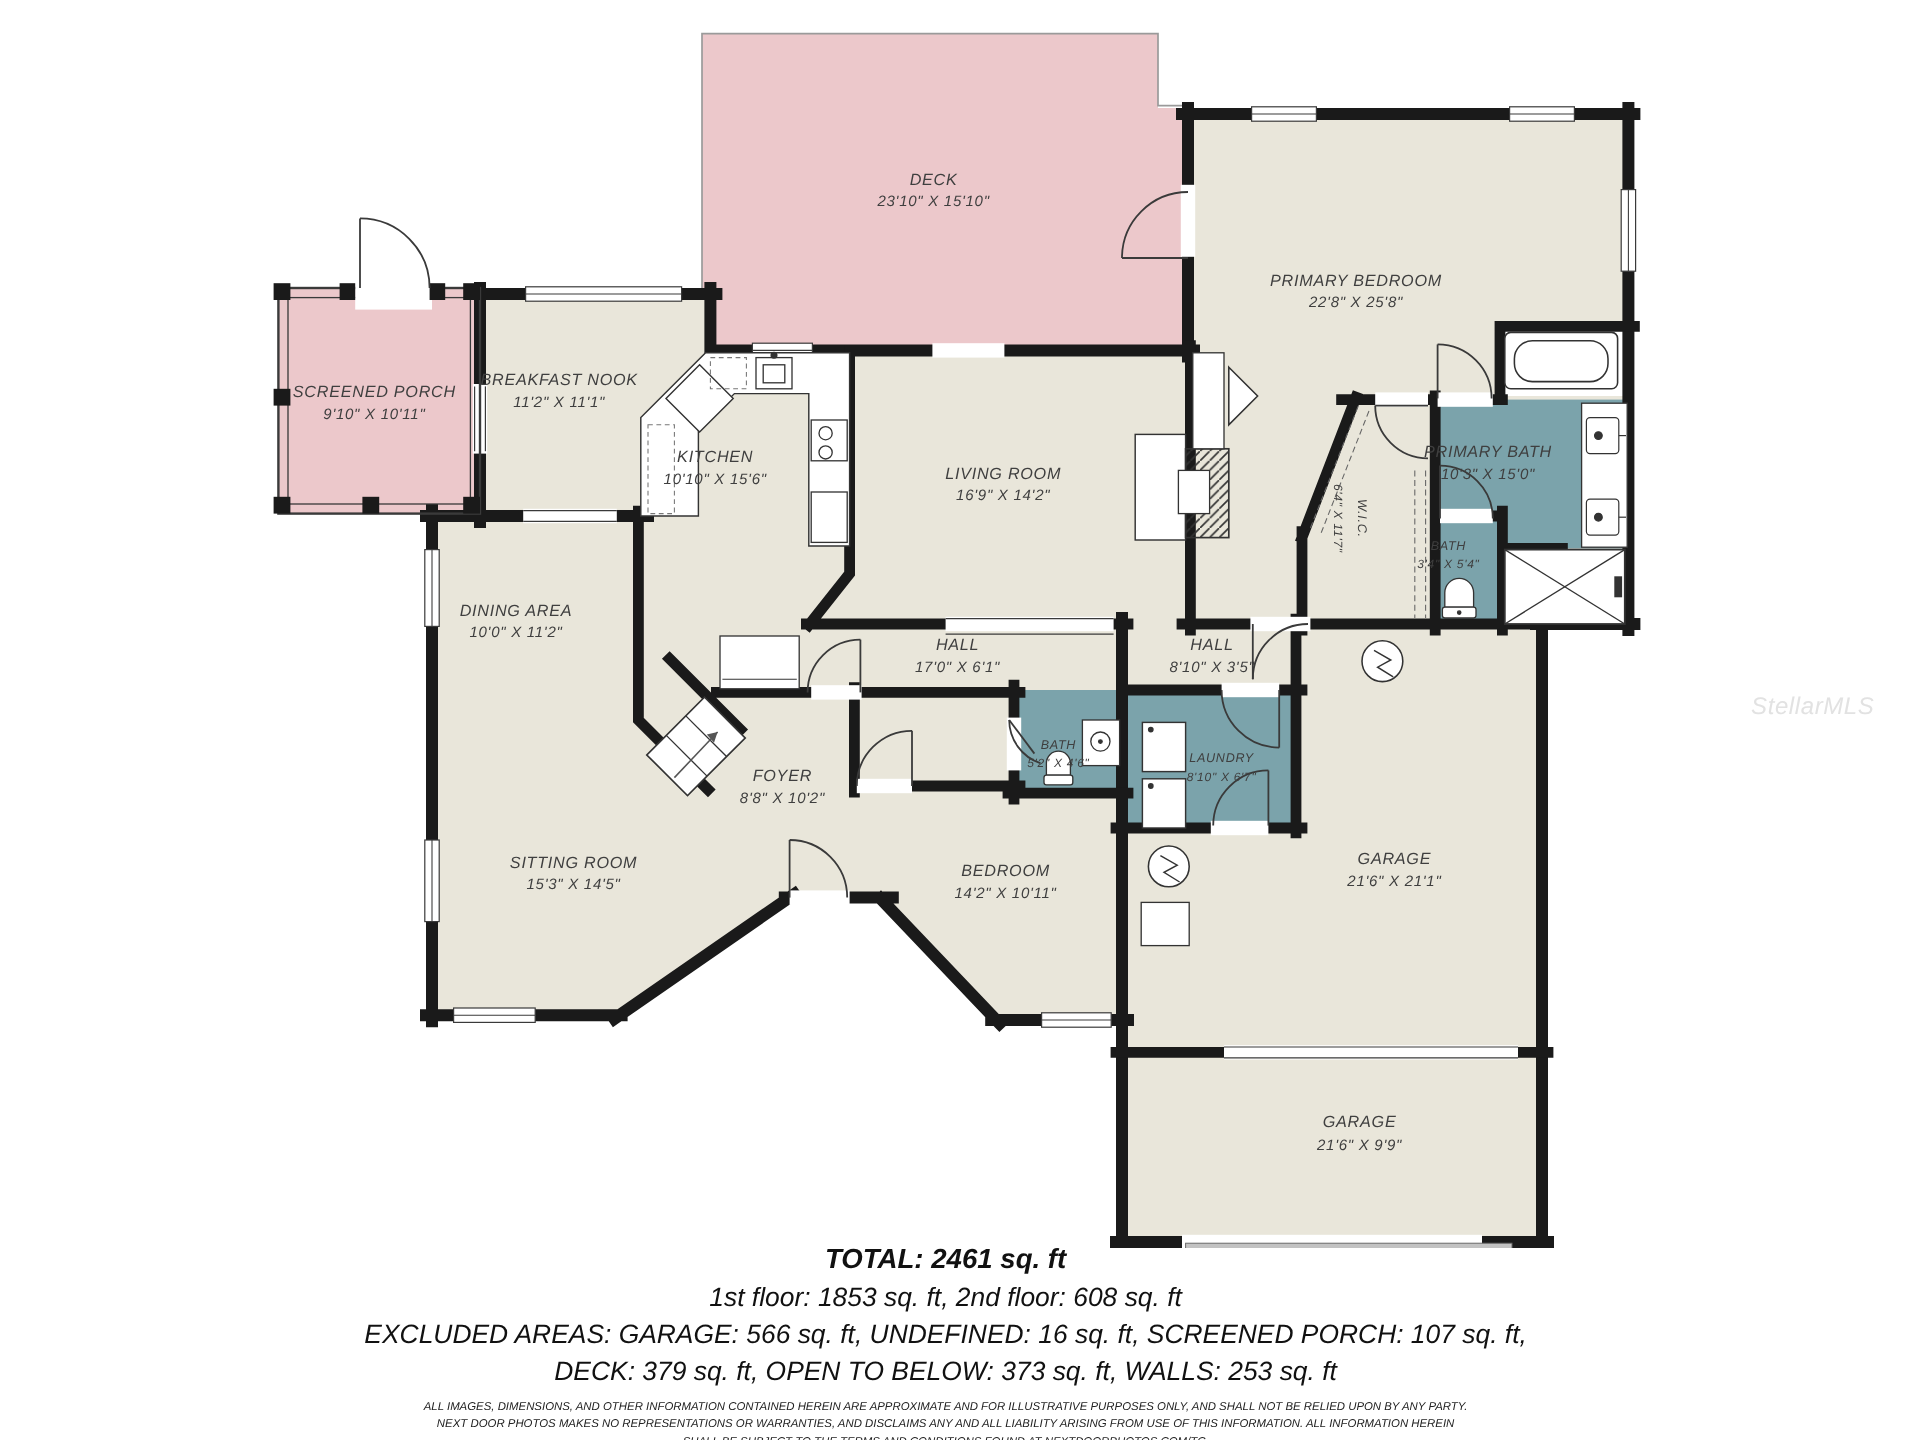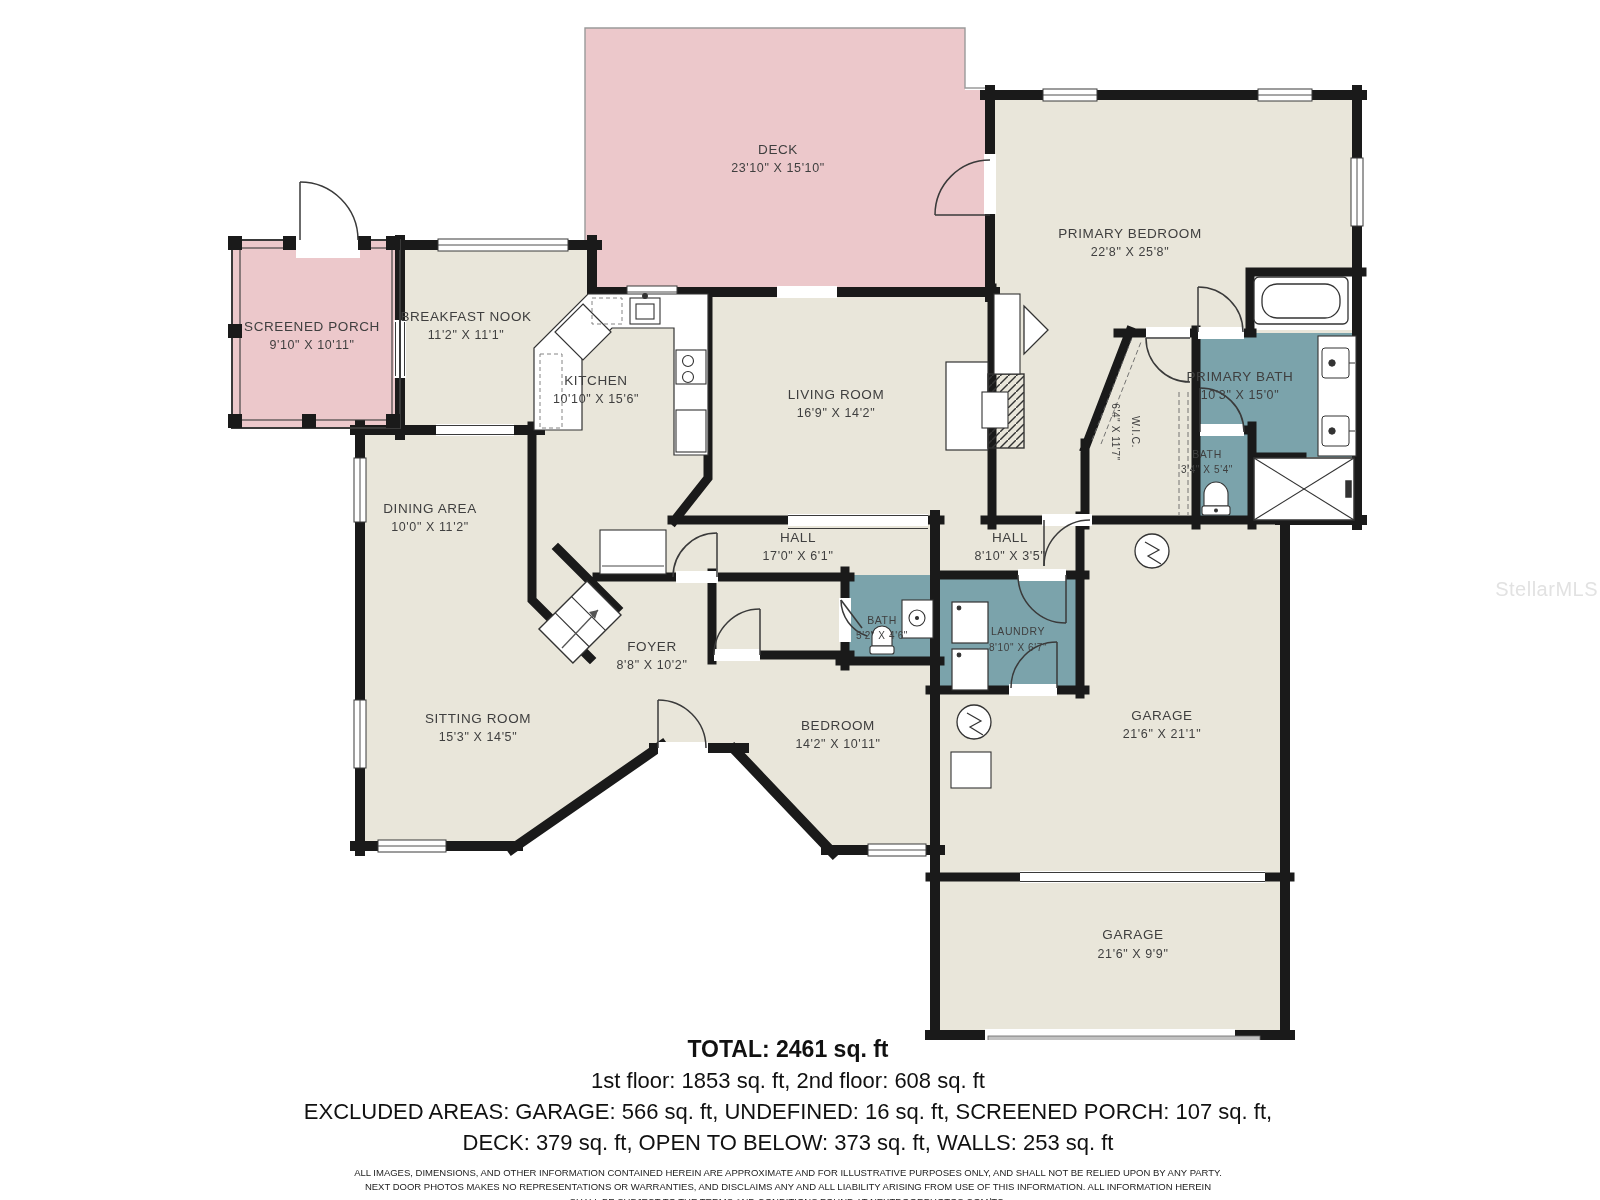--- a/index.html
+++ b/index.html
@@ -1,28 +1,28 @@
 <!DOCTYPE html>
 <html><head>
 <meta charset="utf-8">
 <style>
   html,body{margin:0;padding:0;background:#fff;}
   .stage{position:relative;width:1600px;height:1200px;background:#ffffff;overflow:hidden;
-         font-family:"Liberation Sans",sans-serif;}
+         font-family:"Liberation Sans",sans-serif;font-style:italic;}
   svg text{font-family:"Liberation Sans",sans-serif;fill:#3f3f3f;text-anchor:middle;letter-spacing:.6px;}
   .rname{font-size:13.5px;}
   .rdims{font-size:12.5px;}
   .sm .rname{font-size:10.5px;}
   .sm .rdims{font-size:10px;}
   .footer{position:absolute;top:1036px;left:0;width:1600px;text-align:center;color:#111;
           transform:translateX(-12px);}
   .f-total{font-size:23px;font-weight:700;}
   .f-line{font-size:22px;margin-top:5px;}
   .f-disc{font-size:9.5px;margin-top:10px;line-height:1.5;color:#222;}
-  .watermark{position:absolute;left:1438px;top:578px;width:160px;font-size:20px;color:#e2e2e2;
+  .watermark{position:absolute;left:1402px;top:578px;width:160px;font-size:20px;color:#e2e2e2;
              letter-spacing:.5px;text-align:right;}
 </style>
 </head>
 <body>
 
 <div class="stage">
 
 <svg width="1600" height="1040" viewBox="0 0 1600 1040">
   <defs>
     <pattern id="hatch" patternUnits="userSpaceOnUse" width="8" height="8">

